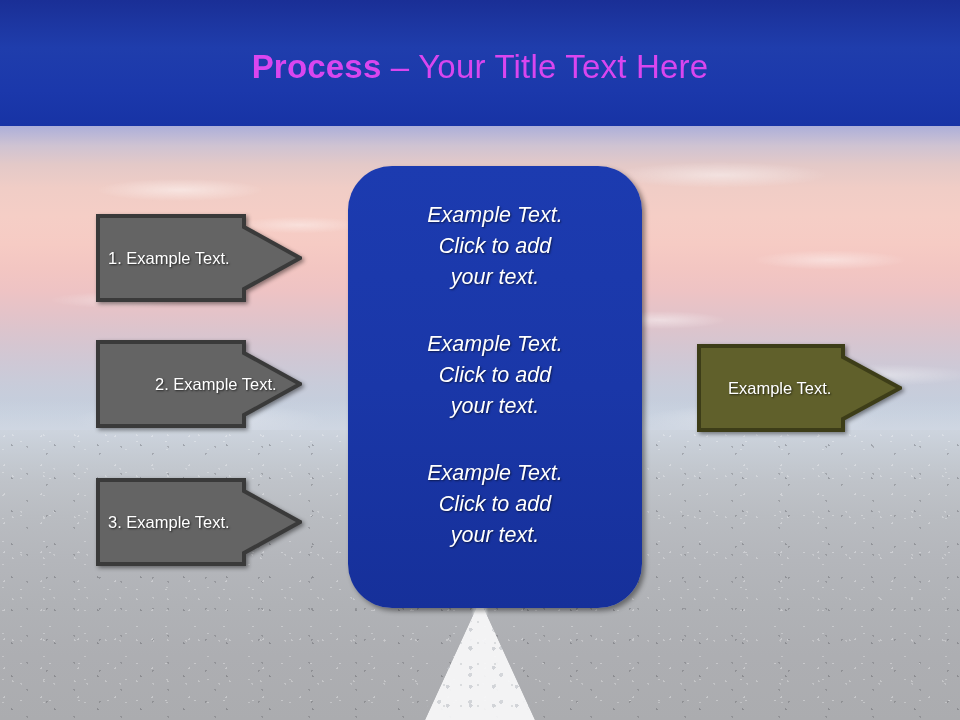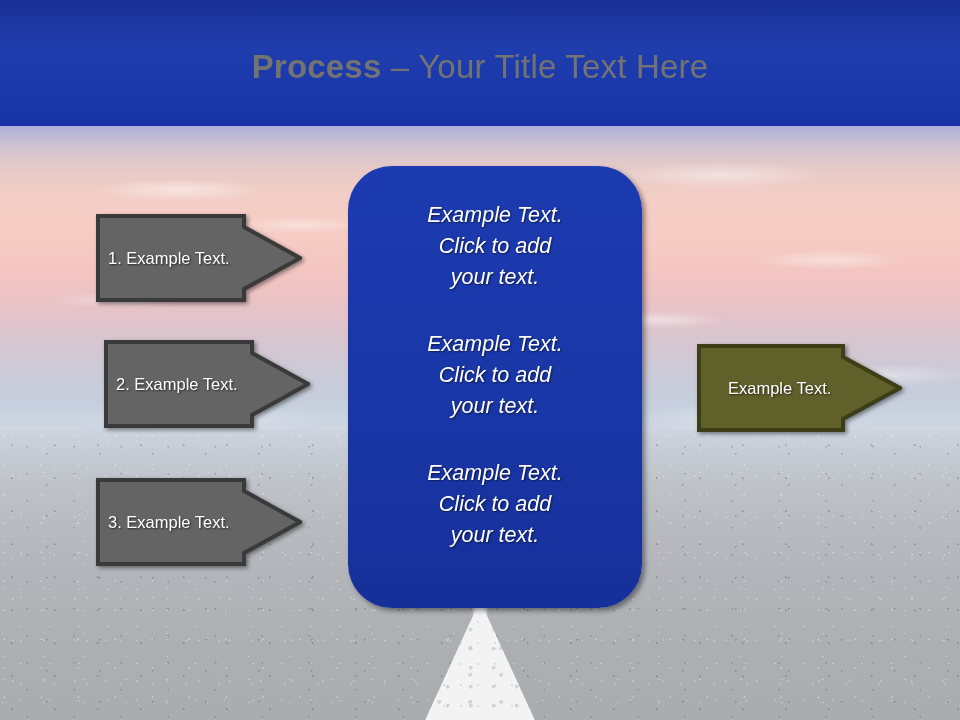--- a/index.html
+++ b/index.html
@@ -113,21 +113,21 @@
   }
 
   
   .title-band {
     position:absolute; left:0; top:0; width:960px; height:126px;
     background:linear-gradient(to bottom, #1a2f96 0%, #1f3dac 38%, #1b38ab 72%, #1733a5 100%);
   }
   .title-text {
     position:absolute; left:0; top:48px; width:960px;
     text-align:center;
-    font-size:33px; color:#737373; letter-spacing:.2px;
+    font-size:33px; color:#d946ef; letter-spacing:.2px;
     white-space:nowrap;
   }
   .title-text .b { font-weight:bold; }
   .title-text .n { font-weight:normal; }
 
   
   .arrow {
     position:absolute;
     display:flex; align-items:center;
     filter: drop-shadow(2px 2px 2px rgba(0,0,0,.45));
@@ -136,21 +136,21 @@
     position:absolute; left:0; top:0; width:100%; height:100%;
   }
   .arrow .label {
     position:relative; z-index:2;
     color:#ffffff; font-size:16.5px;
     text-shadow:1px 1px 2px rgba(0,0,0,.65);
     white-space:nowrap;
   }
 
   .arrow-gray-1 { left:96px; top:214px; width:206px; height:88px; }
-  .arrow-gray-2 { left:104px; top:340px; width:206px; height:88px; }
+  .arrow-gray-2 { left:96px; top:340px; width:206px; height:88px;padding-left:47px; }
   .arrow-gray-3 { left:96px; top:466px; width:206px; height:88px;margin-top:12px; }
   .arrow-gray .label { padding-left:12px; }
 
   .arrow-olive { left:697px; top:344px; width:205px; height:88px; }
   .arrow-olive .label { padding-left:31px; font-size:16.5px; }
 
   
   .blue-box {
     position:absolute; left:348px; top:166px; width:294px; height:442px;
     background:linear-gradient(to bottom, #1c3bb0 0%, #1a37a8 50%, #16309a 100%);

